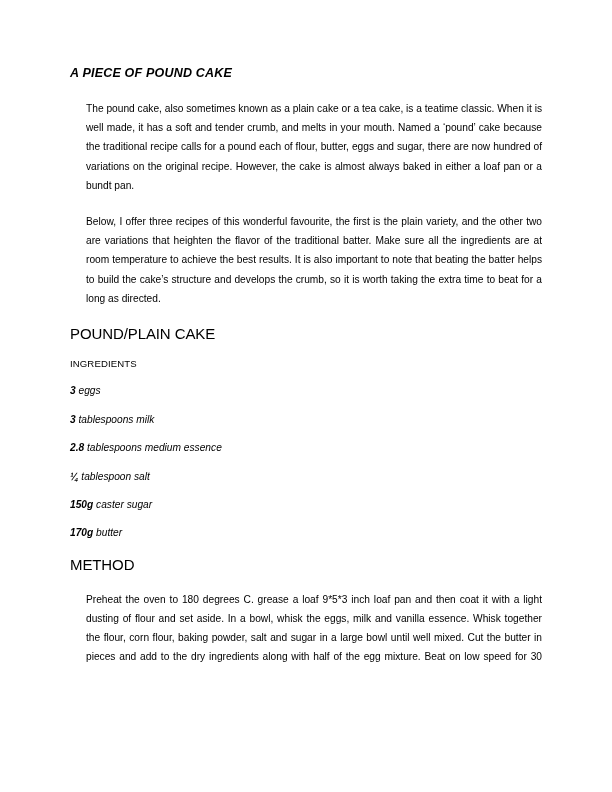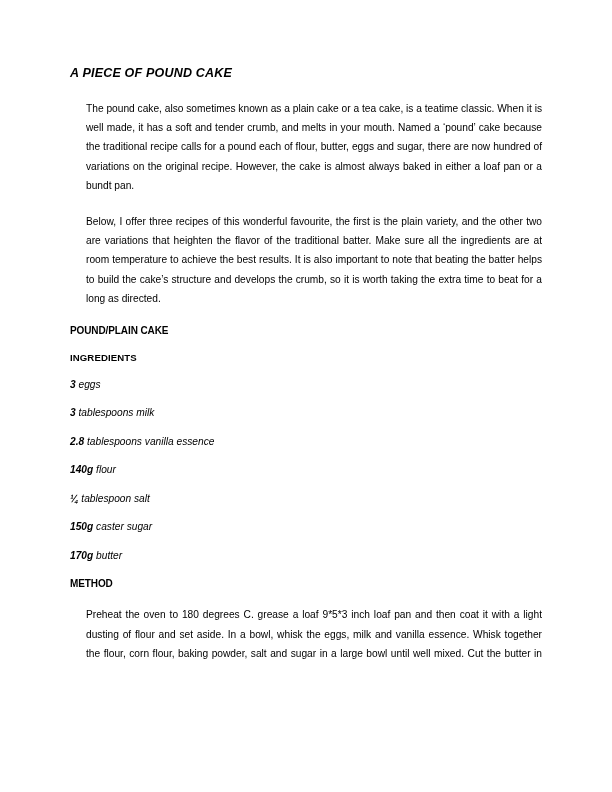--- a/index.html
+++ b/index.html
@@ -32,33 +32,33 @@
     line-height: 1.2;
   }
   .body-par {
     font-size: 10.2px;
     line-height: 19.2px;
     text-align: justify;
     text-justify: inter-word;
     margin: 0 0 17px 16px;
   }
   .section-heading {
-    font-size: 10px;
-    font-weight: bold;
+    font-size: 15px;
+    font-weight: normal;
     margin: 0 0 14px 0;
     line-height: 1.25;
     letter-spacing: -0.1px;
   }
   .heading-method {
     margin-top: 9px;
     margin-bottom: 15px;
   }
   .sub-heading {
     font-size: 9.6px;
-    font-weight: bold;
+    font-weight: normal;
     margin: 0 0 16px 0;
     line-height: 1.2;
     letter-spacing: 0.1px;
   }
   .ingredient-list {
     list-style: none;
     margin: 0 0 14px 0;
     padding: 0;
   }
   .ingredient-item {
@@ -87,22 +87,21 @@
 
   <p class="body-par">Below, I offer three recipes of this wonderful favourite, the first is the plain variety, and the other two are variations that heighten the flavor of the traditional batter. Make sure all the ingredients are at room temperature to achieve the best results. It is also important to note that beating the batter helps to build the cake’s structure and develops the crumb, so it is worth taking the extra time to beat for a long as directed.</p>
 
   <h2 class="section-heading">POUND/PLAIN CAKE</h2>
 
   <h3 class="sub-heading">INGREDIENTS</h3>
 
   <ul class="ingredient-list">
     <li class="ingredient-item"><span class="ingredient-qty">3</span><span> </span><span class="ingredient-name">eggs</span></li>
     <li class="ingredient-item"><span class="ingredient-qty">3</span><span> </span><span class="ingredient-name">tablespoons milk</span></li>
-    <li class="ingredient-item"><span class="ingredient-qty">2.8</span><span> </span><span class="ingredient-name">tablespoons vanilla essence</span></li>
-    <li class="ingredient-item"><span class="ingredient-qty">140g</span><span> </span><span class="ingredient-name">flour</span></li>
+    <li class="ingredient-item"><span class="ingredient-qty">2.8</span><span> </span><span class="ingredient-name">tablespoons medium essence</span></li>
     <li class="ingredient-item"><span class="ingredient-qty">¼</span><span> </span><span class="ingredient-name">tablespoon salt</span></li>
     <li class="ingredient-item"><span class="ingredient-qty">150g</span><span> </span><span class="ingredient-name">caster sugar</span></li>
     <li class="ingredient-item"><span class="ingredient-qty">170g</span><span> </span><span class="ingredient-name">butter</span></li>
   </ul>
 
   <h2 class="section-heading heading-method">METHOD</h2>
 
   <p class="body-par">Preheat the oven to 180 degrees C. grease a loaf 9*5*3 inch loaf pan and then coat it with a light dusting of flour and set aside. In a bowl, whisk the eggs, milk and vanilla essence. Whisk together the flour, corn flour, baking powder, salt and sugar in a large bowl until well mixed. Cut the butter in pieces and add to the dry ingredients along with half of the egg mixture. Beat on low speed for 30 seconds with an electric mixer, then increase the speed to medium and beat for one minute. Add the remaining eggs in two lots, beating for 30 seconds after each addition. Pour the batter in the prepared pan and bake for 45-50 minutes, or until a skewer inserted in the centre of the cake comes out completely clean.</p>
 
 </div>

